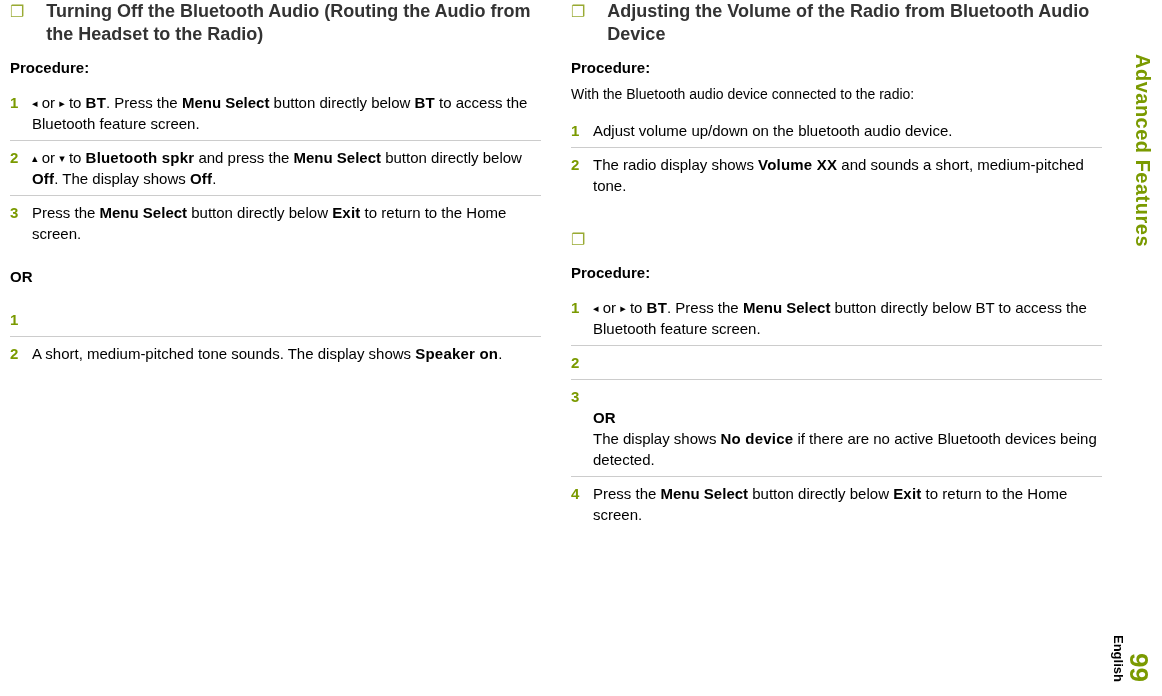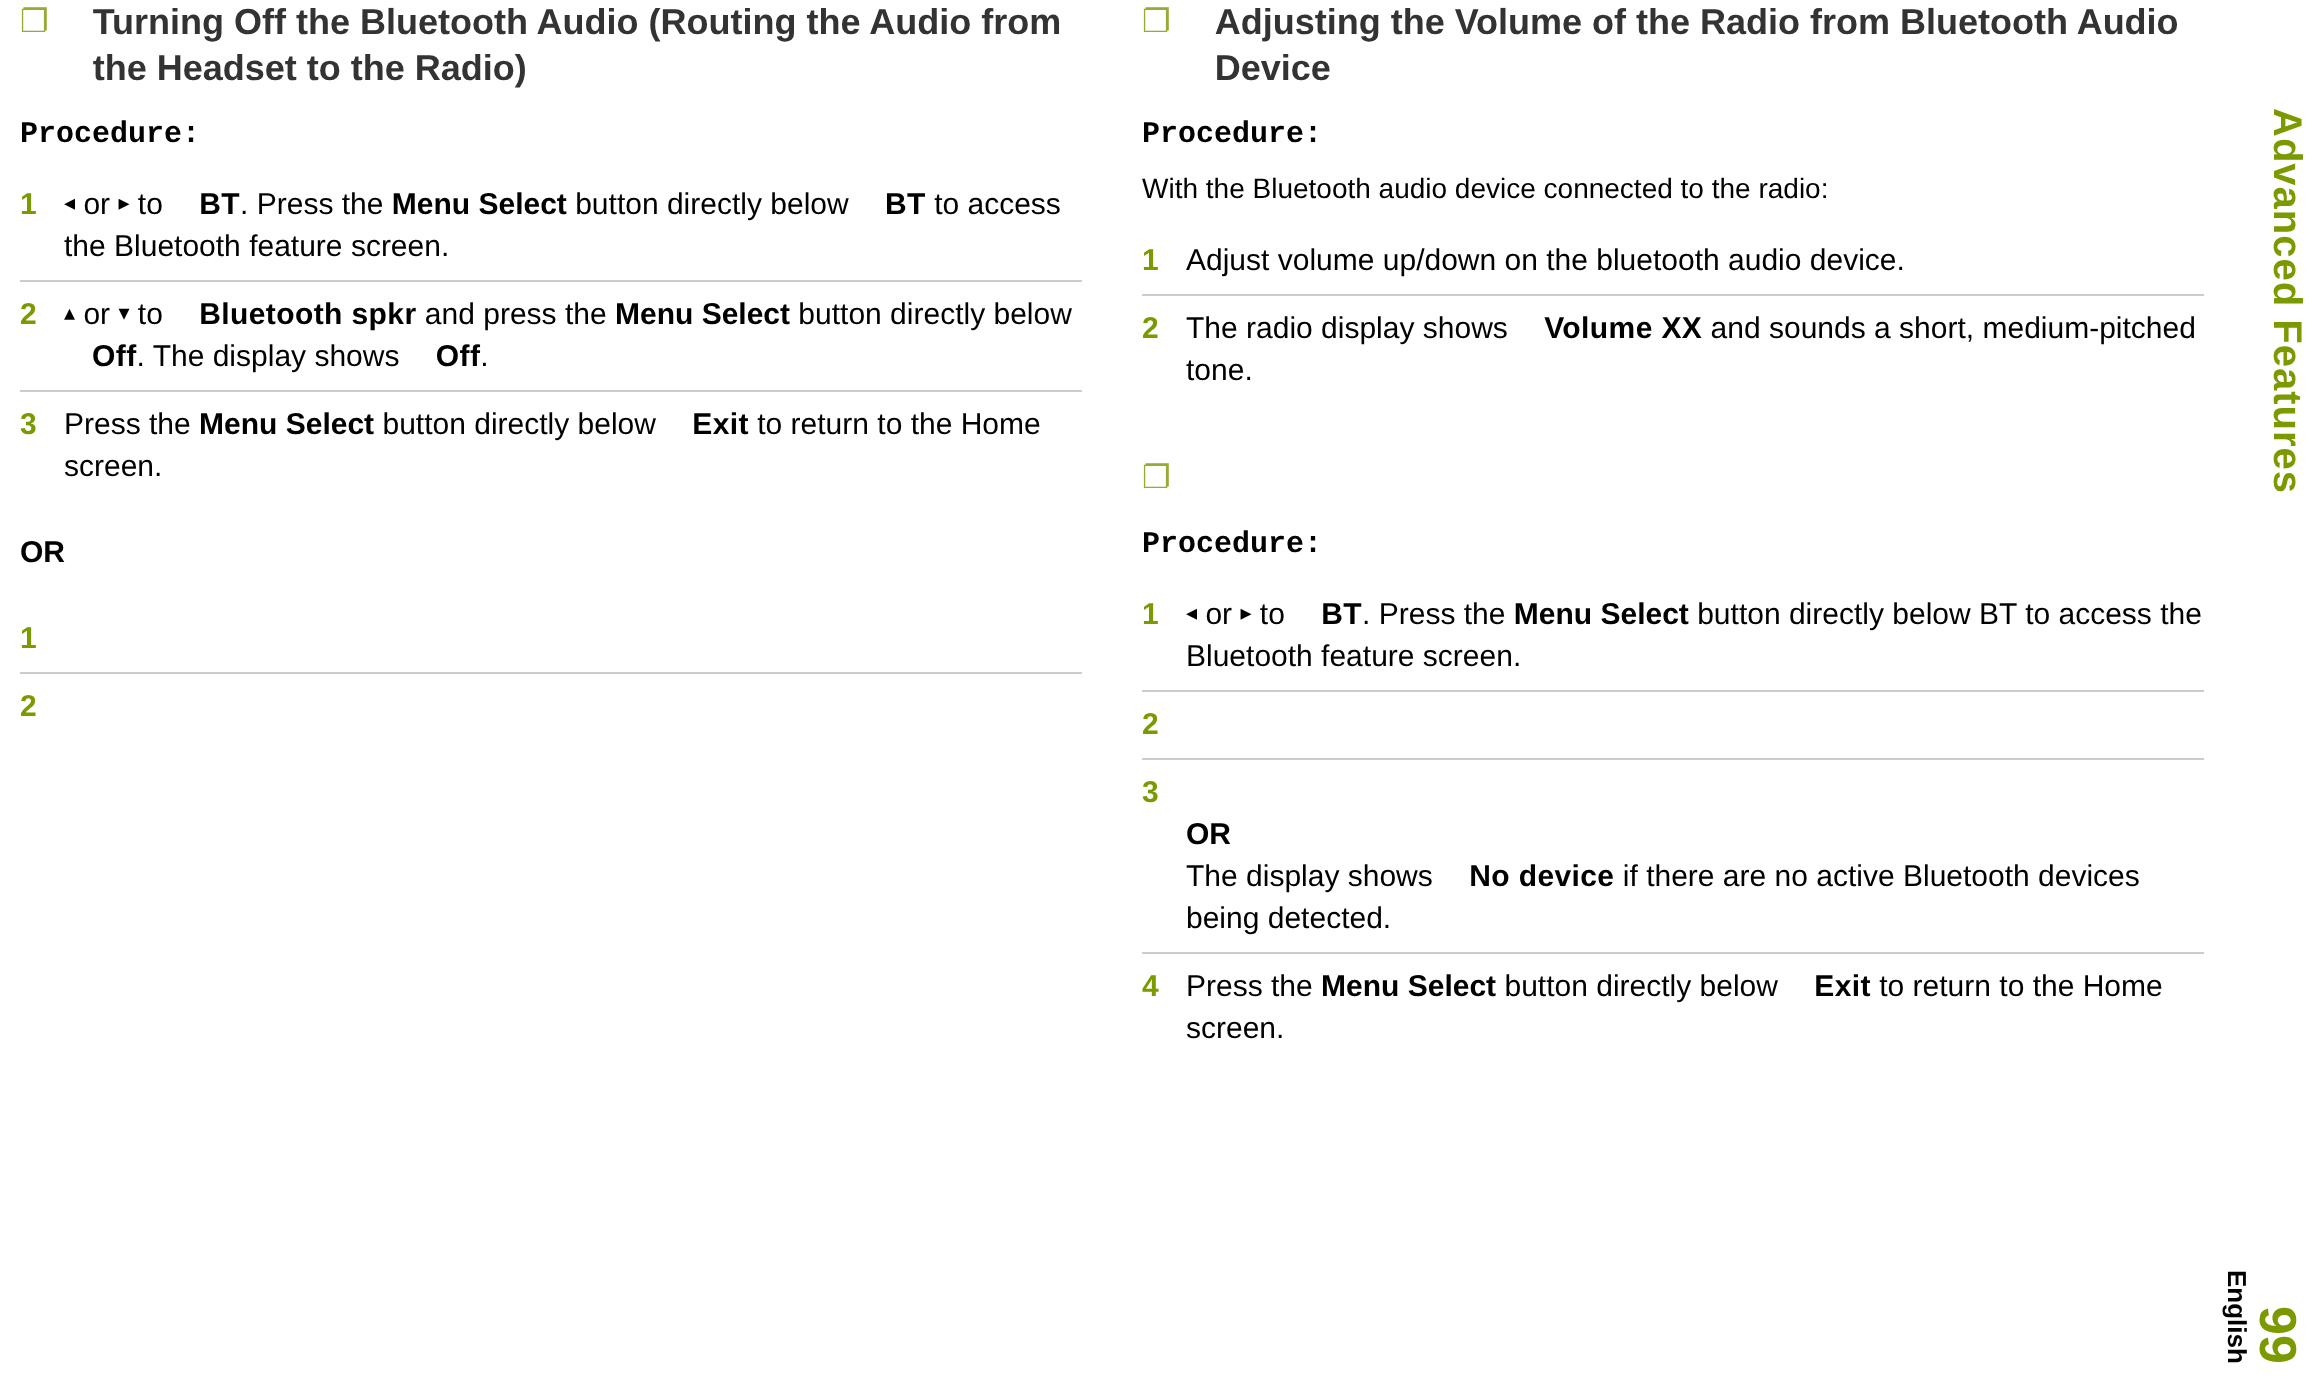--- a/index.html
+++ b/index.html
@@ -2,29 +2,29 @@
 <html><head>
 <meta charset="utf-8">
 <style>
   html,body{margin:0;padding:0;background:#fff;color:#000;font-family:Arial,Helvetica,sans-serif;}
   .page{width:1162px;height:696px;position:relative;box-sizing:border-box;padding:0 60px 0 10px;}
   .cols{display:flex;gap:30px;}
   .col{flex:1;min-width:0;}
   h2.sect{display:flex;align-items:flex-start;color:#333;font-size:18px;font-weight:bold;margin:0 0 14px 0;line-height:1.25;}
   h2.sect .doc-icon{margin-right:6px;color:#99aa33;font-weight:normal;font-size:16px;margin-top:2px;}
   h2.sect .txt{padding-left:16px;}
-  .proc{font-weight:bold;font-size:15px;margin:0 0 10px 0;font-family:Liberation Mono, monospace;}
+  .proc{font-weight:bold;font-size:15px;margin:0 0 10px 0;}
   .intro{font-size:14px;margin:0 0 12px 0;}
   ol.steps{list-style:none;margin:0;padding:0;}
   ol.steps>li{display:flex;align-items:flex-start;font-size:15px;line-height:1.4;padding:6px 0;border-bottom:1px solid #ccc;}
   ol.steps>li:last-child{border-bottom:none;}
   .num{color:#7a9a00;font-weight:bold;width:22px;flex-shrink:0;font-size:15px;}
   .body{flex:1;}
   .body b{font-weight:bold;}
-  .body .rlabel{font-family:"Arial Narrow",Arial,sans-serif;font-weight:bold;letter-spacing:0.2px;margin-left:14px;}
+  .body .rlabel{font-family:"Arial Narrow",Arial,sans-serif;font-weight:bold;letter-spacing:0.2px;}
   .orblock{font-weight:bold;font-size:15px;margin:18px 0;}
   .side-tab{position:absolute;right:8px;top:54px;writing-mode:vertical-rl;color:#7a9a00;font-weight:bold;font-size:20px;letter-spacing:0.5px;}
   .pagenum{position:absolute;right:8px;bottom:14px;writing-mode:vertical-rl;color:#7a9a00;font-weight:bold;font-size:26px;}
   .lang{position:absolute;right:36px;bottom:14px;writing-mode:vertical-rl;color:#000;font-size:13px;font-weight:bold;}
   .tri{display:inline-block;font-size:11px;vertical-align:middle;}
 </style>
 </head>
 <body>
 
 <div class="page">
@@ -63,20 +63,23 @@
       </ol>
 
       <p class="orblock">OR</p>
 
       <ol class="steps">
         <li>
           <span class="num">1</span>
         </li>
         <li>
           <span class="num">2</span>
+          <span class="body">
+            <span>A short, medium-pitched tone sounds. The display shows </span><span class="rlabel">Speaker on</span><span>.</span>
+          </span>
         </li>
       </ol>
     </div>
 
     <div class="col">
       <h2 class="sect">
         <span class="doc-icon">❐</span>
         <span class="txt">Adjusting the Volume of the Radio from Bluetooth Audio Device</span>
       </h2>
       <p class="proc">Procedure:</p>

